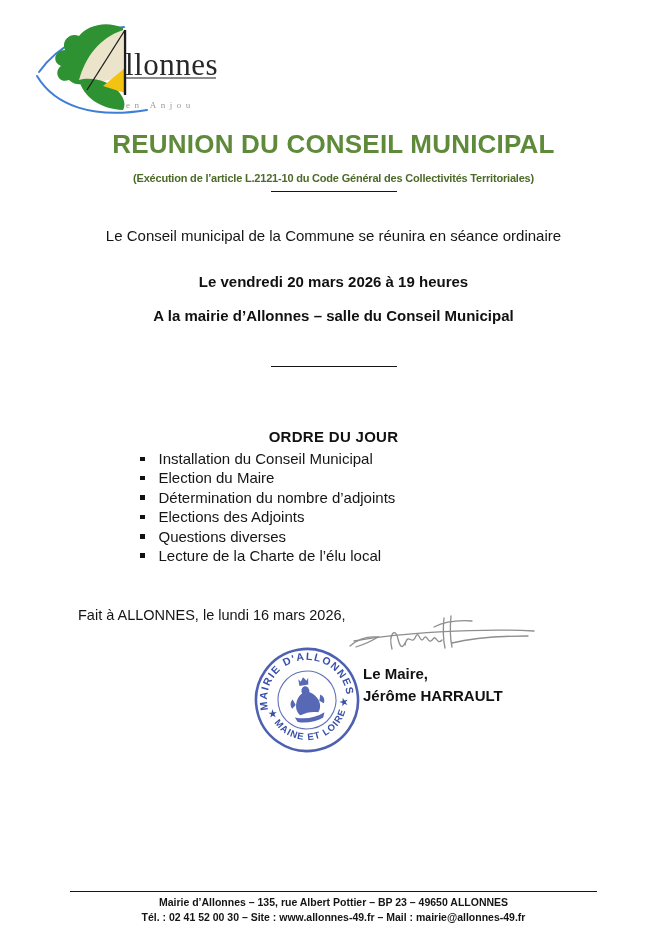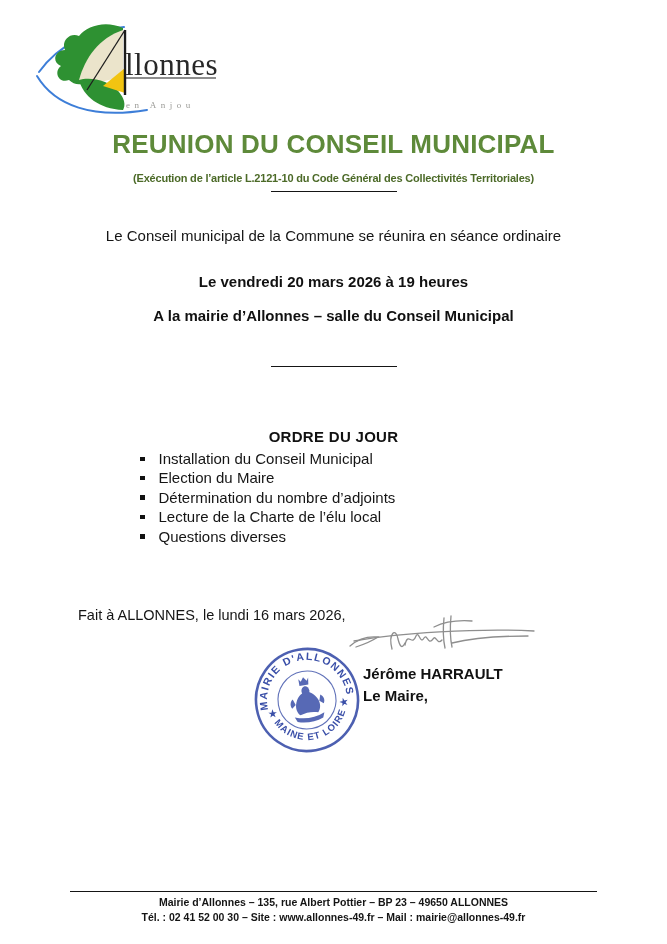--- a/index.html
+++ b/index.html
@@ -94,25 +94,29 @@
     <div class="agenda-item">
       <span class="bullet"></span>
       <span>Election du Maire</span>
     </div>
     <div class="agenda-item">
       <span class="bullet"></span>
       <span>Détermination du nombre d’adjoints</span>
     </div>
     <div class="agenda-item">
       <span class="bullet"></span>
-      <span>Lecture de la Charte de l’élu local</span>
+      <span>Elections des Adjoints</span>
     </div>
     <div class="agenda-item">
       <span class="bullet"></span>
       <span>Questions diverses</span>
+    </div>
+    <div class="agenda-item">
+      <span class="bullet"></span>
+      <span>Lecture de la Charte de l’élu local</span>
     </div>
   </div>
 
   <div class="place-date">Fait à ALLONNES, le lundi 16 mars 2026,</div>
 
   <svg class="signature" width="192" height="58" viewBox="0 0 192 58" aria-hidden="true">
     <g fill="none" stroke="#8E8E8E" stroke-width="1.3" stroke-linecap="round">
       <path d="M6,38 C50,30 130,25 186,28"></path>
       <path d="M2,43 C10,36 20,33 30,34 C24,38 14,42 8,44"></path>
       <path d="M44,46 C40,30 48,24 50,36 C52,44 54,46 57,40"></path>
@@ -142,22 +146,22 @@
       <path d="M50,33 l2,3 3,-4 3,4 2,-3 -1,7 h-9 z"></path>
       <ellipse cx="55" cy="46" rx="4" ry="5"></ellipse>
       <path d="M44,56 c3,-7 8,-9 11,-9 c3,0 8,2 11,9 c2,5 1,10 -2,13 c-6,-2 -12,-2 -18,0 c-3,-3 -4,-8 -2,-13 z"></path>
       <path d="M40,70 c10,4 20,4 30,0 l-2,5 c-8,3 -18,3 -26,0 z"></path>
       <path d="M41,52 c-3,2 -4,6 -2,9 l4,-3 z"></path>
       <path d="M69,52 c3,2 4,6 2,9 l-4,-3 z"></path>
     </g>
   </svg>
 
   <div class="signer">
+    <div>Le Maire,</div>
     <div>Jérôme HARRAULT</div>
-    <div>Le Maire,</div>
   </div>
 
   <div class="footer-rule"></div>
   <div class="footer-text">
     <div>Mairie d’Allonnes – 135, rue Albert Pottier – BP 23 – 49650 ALLONNES</div>
     <div>Tél. : 02 41 52 00 30 – Site : www.allonnes-49.fr – Mail : mairie@allonnes-49.fr</div>
   </div>
 
 </div>
 

